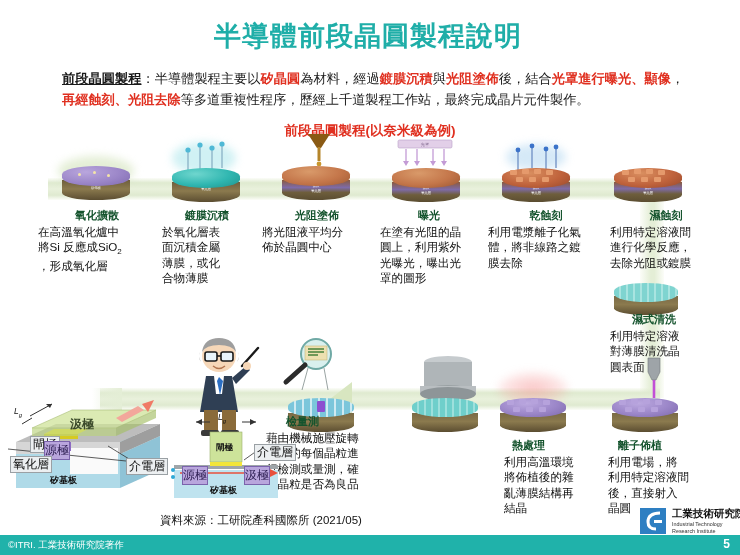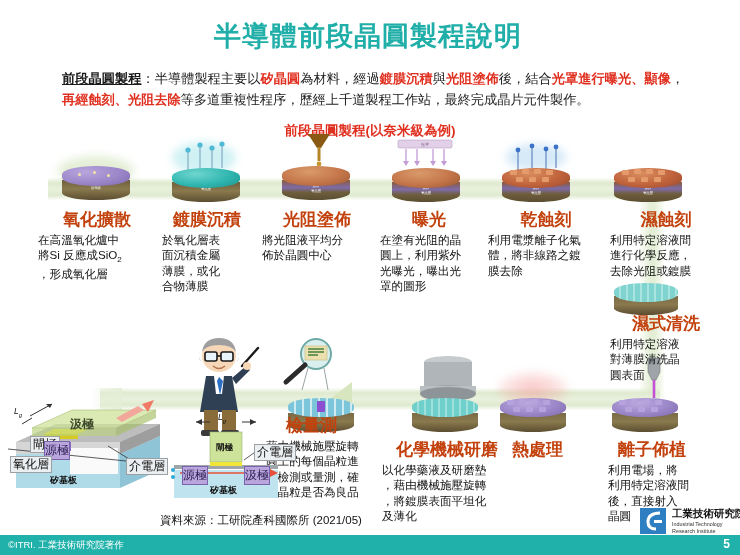--- a/index.html
+++ b/index.html
@@ -99,21 +99,21 @@
   .bump {
     position: absolute; border-radius: 1px;
   }
 
   
   .glow { position: absolute; border-radius: 50%; filter: blur(4px); }
 
   
   .step { position: absolute; }
   .step .st-title {
-    font-size: 17px; font-weight: bold; color: #c2410c;
+    font-size: 11px; font-weight: bold; color: #14532d;
     text-align: center; white-space: nowrap; margin-bottom: 1px;
   }
   .step .st-desc {
     font-size: 11.6px; color: #121212; line-height: 1.33;
     text-align: left;
   }
   .st-desc sub { font-size: 8px; vertical-align: sub; }
 
   
   .diagram3d { position: absolute; left: 8px; top: 392px; width: 160px; height: 112px; }
@@ -447,31 +447,28 @@
     <div class="st-desc">
       <div>利用電場，將</div>
       <div>利用特定溶液間</div>
       <div>後，直接射入</div>
       <div>晶圓</div>
     </div>
   </div>
 
   <div class="step" style="left:504px; top:438px; width:86px;">
     <div class="st-title" style="text-align:left; padding-left:8px;">熱處理</div>
-  </div>
-
-  <div class="step" style="left:382px; top:438px; width:128px;">
-    <div class="st-title" style="text-align:left; padding-left:14px;">化學機械研磨</div>
-    <div class="st-desc">
-      <div>以化學藥液及研磨墊</div>
-      <div>，藉由機械施壓旋轉</div>
-      <div>，將鍍膜表面平坦化</div>
-      <div>及薄化</div>
-    </div>
-  </div>
+    <div class="st-desc">
+      <div>利用高溫環境</div>
+      <div>將佈植後的雜</div>
+      <div>亂薄膜結構再</div>
+      <div>結晶</div>
+    </div>
+  </div>
+
 
   <div class="step" style="left:266px; top:414px; width:116px;">
     <div class="st-title" style="text-align:left; padding-left:20px;">檢量測</div>
     <div class="st-desc">
       <div>藉由機械施壓旋轉</div>
       <div>圓上的每個晶粒進</div>
       <div>行檢測或量測，確</div>
       <div>認晶粒是否為良品</div>
     </div>
   </div>

